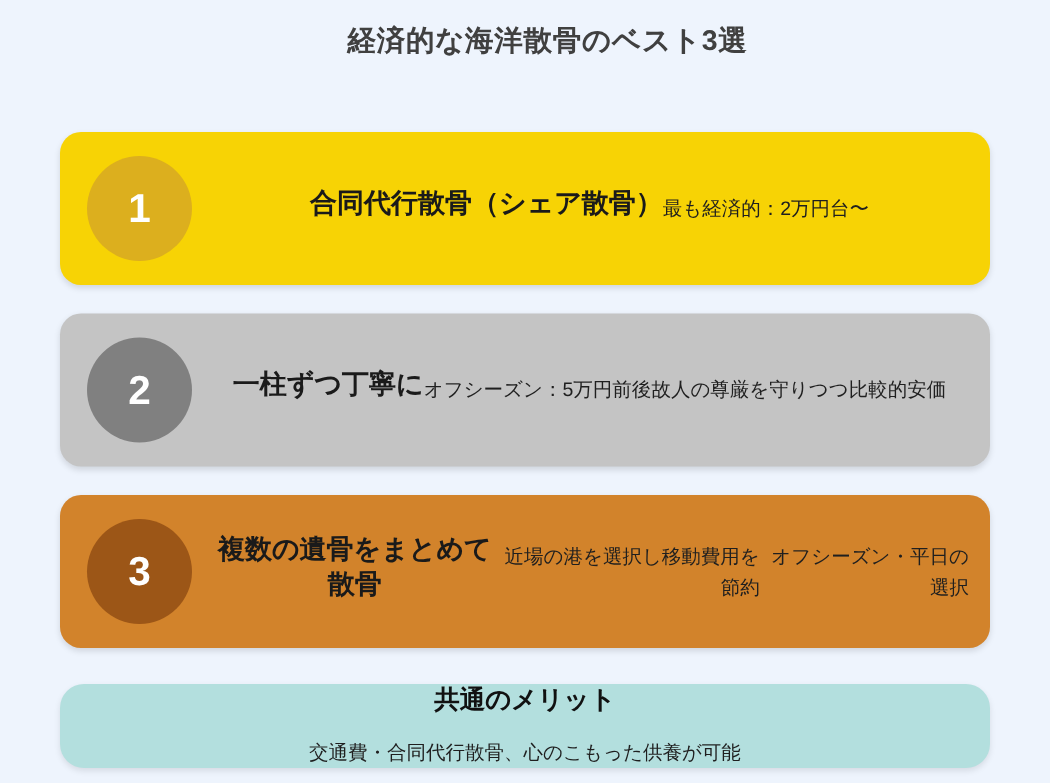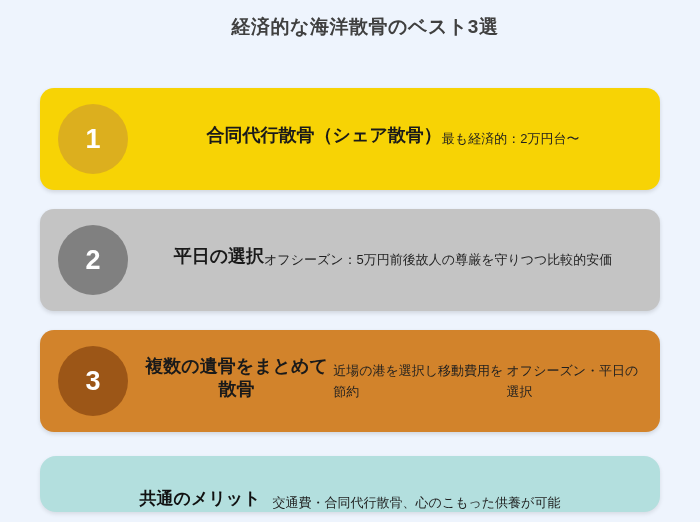--- a/index.html
+++ b/index.html
@@ -86,34 +86,34 @@
     color: #1a1a1a;
     line-height: 1.25;
     margin-bottom: 7px;
     text-align: center;
   }
 
   .card-line {
     font-size: 13px;
     color: #1f1f1f;
     line-height: 1.65;
-    text-align: left;
+    text-align: right;
   }
 
   .summary-bar {
     position: absolute;
     top: 456px;
     left: 40px;
     width: 620px;
     height: 56px;
     background: #b3dfde;
     border-radius: 16px;
     display: flex;
-    flex-direction: row;
-    align-items: flex-end;
+    flex-direction: column;
+    align-items: center;
     justify-content: center;
     box-shadow: 0 2px 4px rgba(0,0,0,0.10);
     box-sizing: border-box;
     gap: 12px;
   }
 
   .summary-title {
     font-size: 17px;
     font-weight: bold;
     color: #111111;
@@ -142,21 +142,21 @@
       <div class="card-title">合同代行散骨（シェア散骨）</div>
       <div class="card-line">最も経済的：2万円台〜</div>
     </div>
   </div>
 
   <div class="card card-2">
     <div class="badge badge-2">
       <span>2</span>
     </div>
     <div class="card-body">
-      <div class="card-title">平日の選択</div>
+      <div class="card-title">一柱ずつ丁寧に</div>
       <div class="card-line">オフシーズン：5万円前後</div>
       <div class="card-line">故人の尊厳を守りつつ比較的安価</div>
     </div>
   </div>
 
   <div class="card card-3">
     <div class="badge badge-3">
       <span>3</span>
     </div>
     <div class="card-body">

